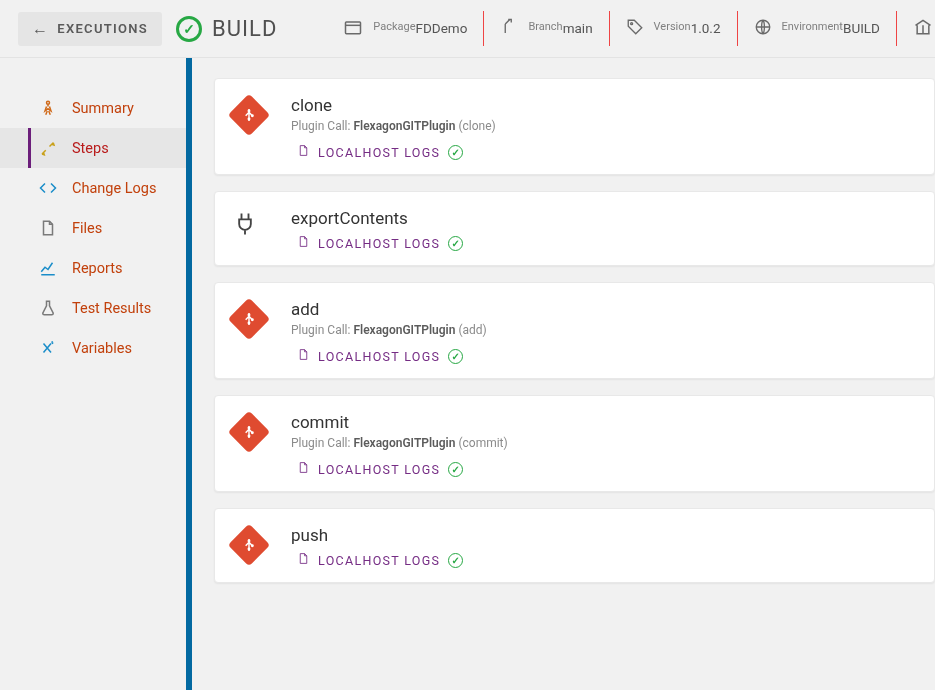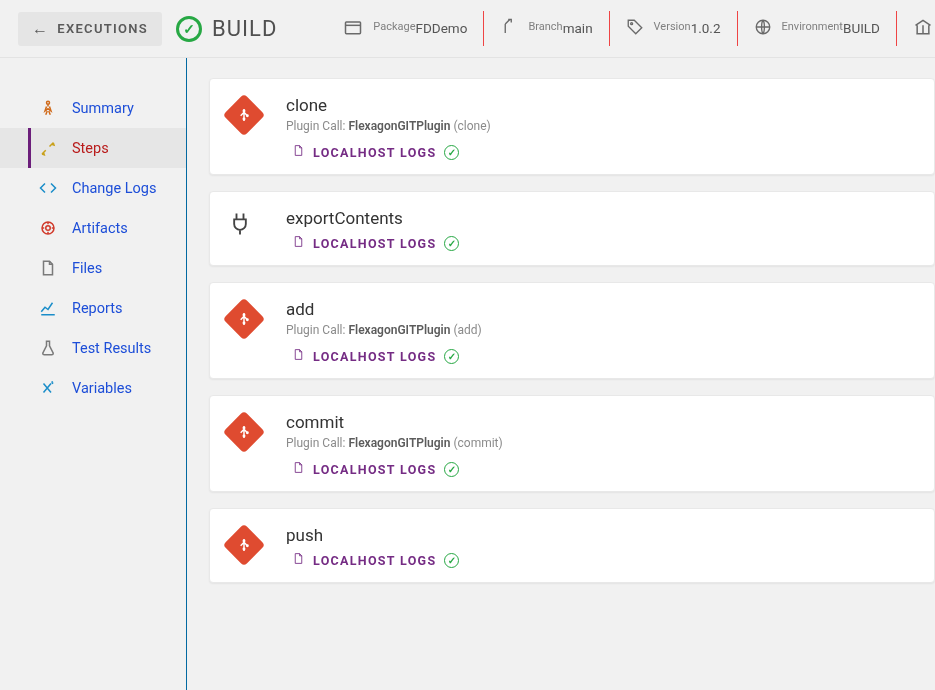--- a/index.html
+++ b/index.html
@@ -74,42 +74,42 @@
   padding-top: 30px;
   flex-shrink: 0;
 }
 .sidenav-item {
   display:flex;
   align-items:center;
   gap:14px;
   height:40px;
   padding-left: 38px;
   font-size:14.5px;
-  color:#1d4ed8;
+  color:#c2410c;
   cursor:pointer;
   position:relative;
 }
 .sidenav-item.active {
   color:#b91c1c;
   background:#e6e6e6;
 }
 .sidenav-item.active::before{
   content:'';
   position:absolute;
   left:28px; top:0; bottom:0;
   width:3px;
   background:#6b1e7a;
 }
 .side-icon{width:20px;display:flex;justify-content:center;}
 .side-icon svg{width:18px;height:18px;}
 
 
 .main{
   flex:1;
-  border-left:1px solid #0369a1;
+  border-left:6px solid #0369a1;
   padding: 20px 0 0 22px;
   overflow-y:auto;
 }
 .step-card{
   background:#fff;
   border:1px solid #e8e8e8;
   border-radius:4px;
   box-shadow:0 1px 2px rgba(0,0,0,0.06);
   margin-bottom:16px;
   padding:16px 16px 12px 16px;
@@ -125,21 +125,21 @@
   display:flex;align-items:center;justify-content:center;margin:3px;
 }
 .git-diamond svg{transform:rotate(-45deg);width:16px;height:16px;fill:#fff;}
 .plug-icon svg{width:28px;height:28px;stroke:#444;fill:none;stroke-width:1.6;}
 .step-body{flex:1;}
 .step-title{font-size:17px;color:#333;margin-bottom:4px;}
 .plugin-line{font-size:12px;color:#8b8b8b;margin-bottom:10px;}
 .plugin-line b{color:#5c5c5c;font-weight:600;}
 .logs-row{display:flex;align-items:center;gap:8px;margin-top:6px;margin-left:6px;}
 .logs-label{
-  color:#752c84;font-size:12.5px;font-weight:700;letter-spacing:1.3px;
+  color:#752c84;font-size:12.5px;font-weight:400;letter-spacing:1.3px;
 }
 .doc-icon svg{width:13px;height:15px;stroke:#752c84;fill:none;stroke-width:1.6;}
 .check-mini{
   width:15px;height:15px;border:1.8px solid #27a844;border-radius:50%;
   display:flex;align-items:center;justify-content:center;color:#27a844;font-size:10px;font-weight:900;
 }
 </style>
 </head>
 <body>
 
@@ -243,30 +243,20 @@
       </span>
       <span>Steps</span>
     </div>
     <div class="sidenav-item">
       <span class="side-icon">
         <svg viewBox="0 0 24 24" fill="none" stroke="#1a8dc9" stroke-width="2">
             <path d="M8 6l-6 6 6 6M16 6l6 6-6 6"></path>
           </svg>
       </span>
       <span>Change Logs</span>
-    </div>
-    <div class="sidenav-item">
-      <span class="side-icon">
-        <svg viewBox="0 0 24 24" fill="none" stroke="#d13a2b" stroke-width="2">
-            <circle cx="12" cy="12" r="8"></circle>
-            <circle cx="12" cy="12" r="3"></circle>
-            <path d="M12 4v3M12 17v3M4 12h3M17 12h3"></path>
-          </svg>
-      </span>
-      <span>Artifacts</span>
     </div>
     <div class="sidenav-item">
       <span class="side-icon">
         <svg viewBox="0 0 24 24" fill="none" stroke="#7a7a7a" stroke-width="2">
             <path d="M6 3h8l4 4v14H6z"></path>
             <path d="M14 3v4h4"></path>
           </svg>
       </span>
       <span>Files</span>
     </div>

